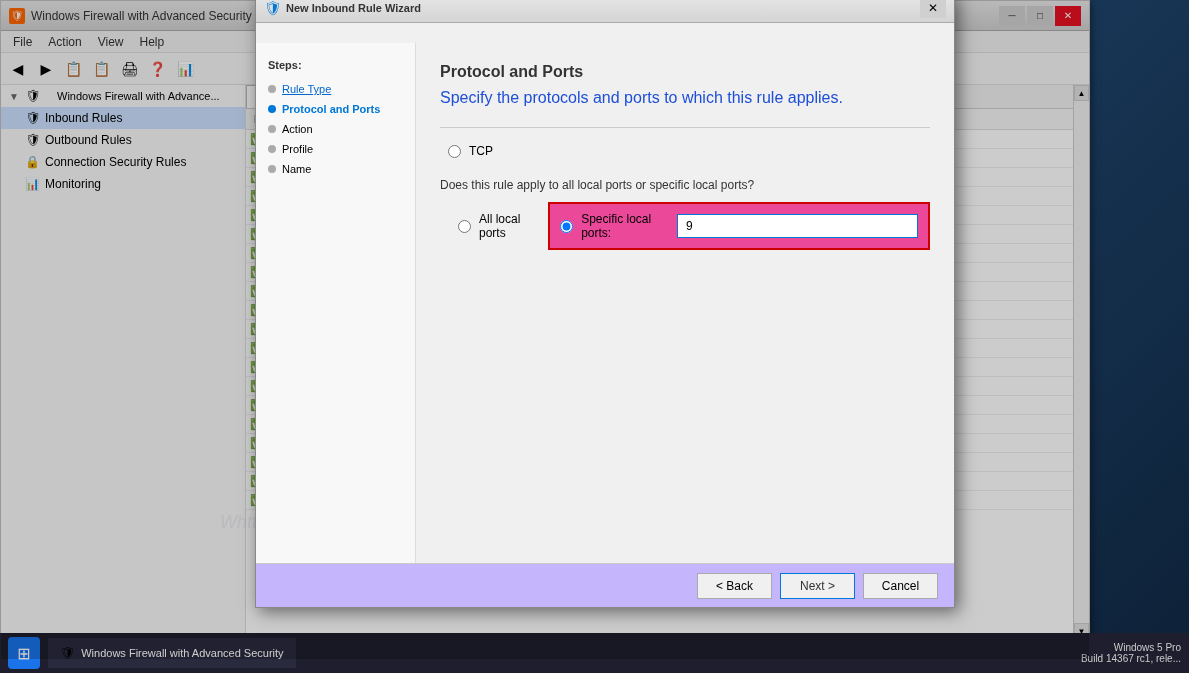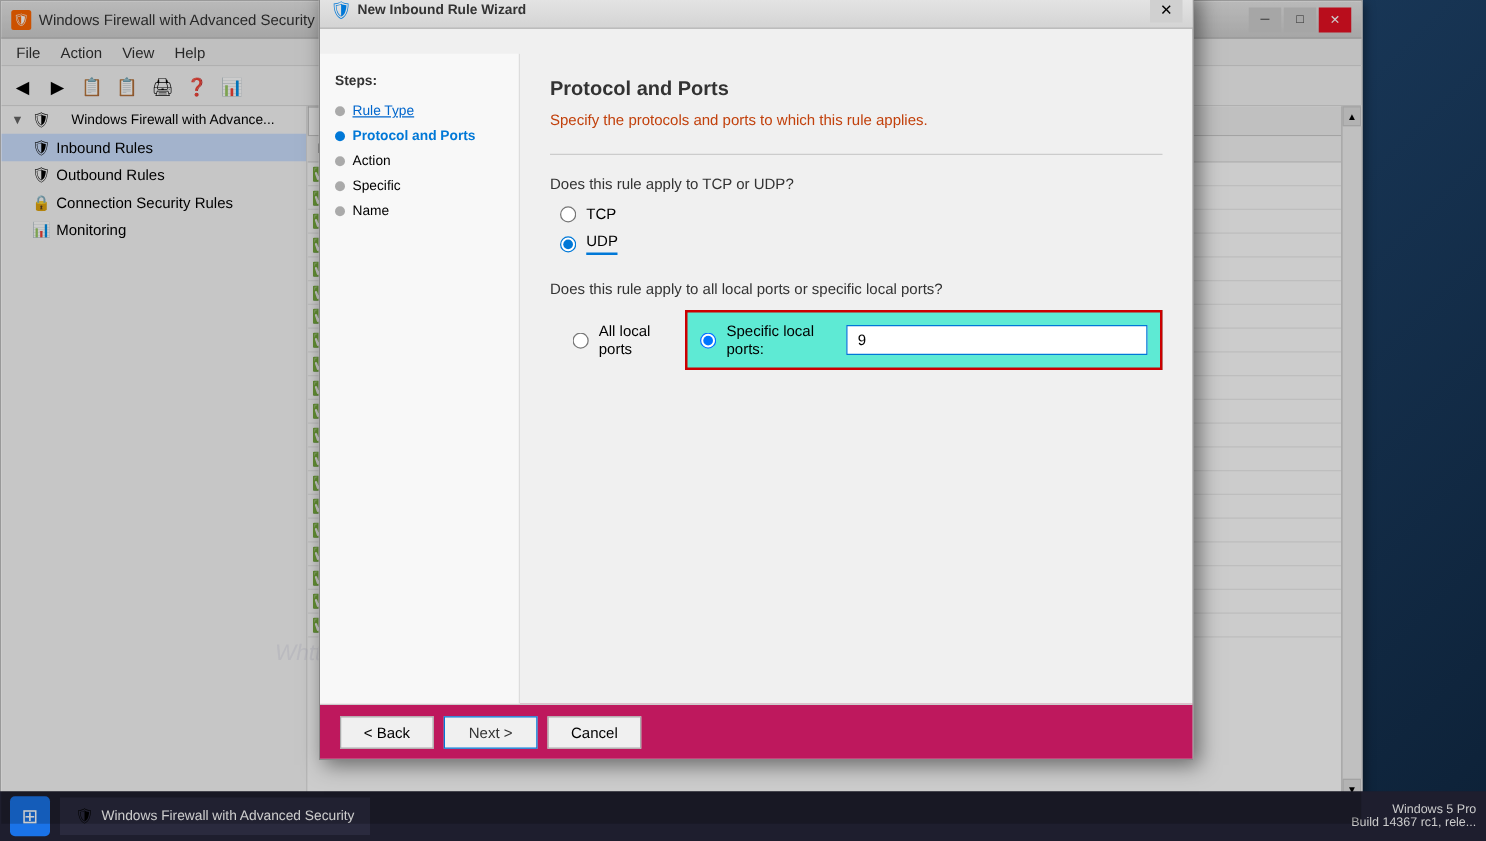--- a/index.html
+++ b/index.html
@@ -363,22 +363,22 @@
       padding: 20px 24px;
       overflow-y: auto;
     }
     .dialog-section-title {
       font-size: 16px;
       font-weight: bold;
       color: #333;
       margin-bottom: 8px;
     }
     .dialog-section-desc {
-      font-size: 12px;
-      color: #c2410c;
+      font-size: 16px;
+      color: #1d4ed8;
       margin-bottom: 20px;
     }
     .divider {
       height: 1px;
       background: #ccc;
       margin-bottom: 16px;
     }
     .question-label {
       font-size: 12px;
       color: #333;
@@ -424,43 +424,44 @@
     .port-option {
       display: flex;
       align-items: center;
       gap: 8px;
       padding: 8px 10px;
       font-size: 12px;
       cursor: pointer;
     }
     .port-option.highlighted {
       border: 2px solid #cc0000;
-      background: #5eead4;
+      background: #ec4899;
     }
     .port-input {
       border: 1px solid #0078d7;
       padding: 4px 8px;
       font-size: 12px;
       width: 280px;
       outline: none;
     }
     .port-example {
       font-size: 11px;
       color: #666;
       margin-left: 28px;
       margin-top: 4px;
     }
 
     
     .dialog-footer {
       height: 44px;
-      background: #be185d;
+      background: #c4b5fd;
       border-top: 1px solid #ccc;
       display: flex;
       align-items: center;
+      justify-content: flex-end;
       padding: 0 16px;
       gap: 8px;
     }
     .dialog-btn {
       min-width: 75px;
       height: 26px;
       padding: 0 12px;
       border: 1px solid #aaa;
       background: #f0f0f0;
       cursor: pointer;
@@ -711,42 +712,37 @@
             <div class="step-item active">
               <div class="step-bullet"></div>
               <span>Protocol and Ports</span>
             </div>
             <div class="step-item">
               <div class="step-bullet"></div>
               <span>Action</span>
             </div>
             <div class="step-item">
               <div class="step-bullet"></div>
-              <span>Specific</span>
+              <span>Profile</span>
             </div>
             <div class="step-item">
               <div class="step-bullet"></div>
               <span>Name</span>
             </div>
           </div>
 
           <div class="dialog-main">
             <div class="dialog-section-title">Protocol and Ports</div>
             <div class="dialog-section-desc">Specify the protocols and ports to which this rule applies.</div>
             <div class="divider"></div>
 
-            <div class="question-label">Does this rule apply to TCP or UDP?</div>
             <div class="radio-group">
               <label class="radio-option">
                 <input type="radio" name="protocol" style="">
                 <span>TCP</span>
-              </label>
-              <label class="radio-option">
-                <input type="radio" name="protocol" checked="" style="">
-                <span class="radio-underline">UDP</span>
               </label>
             </div>
 
             <div class="port-section">
               <div class="port-question">Does this rule apply to all local ports or specific local ports?</div>
               <div class="port-options">
                 <label class="port-option">
                   <input type="radio" name="ports" style="">
                   <span>All local ports</span>
                 </label>

